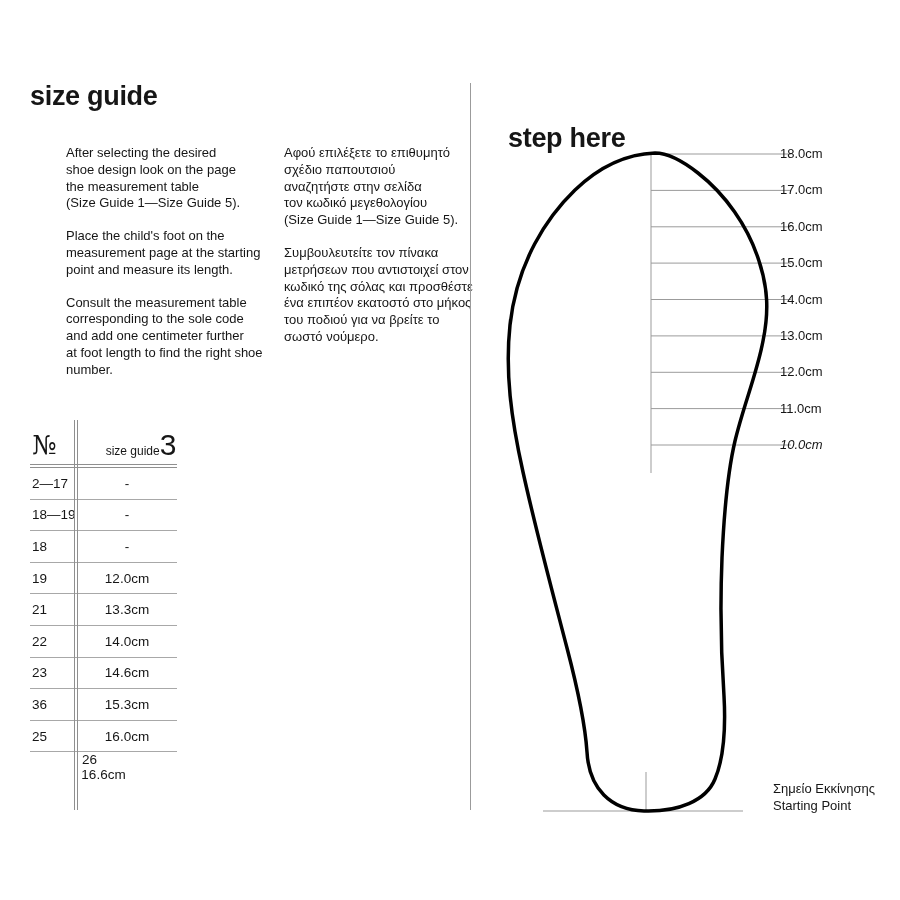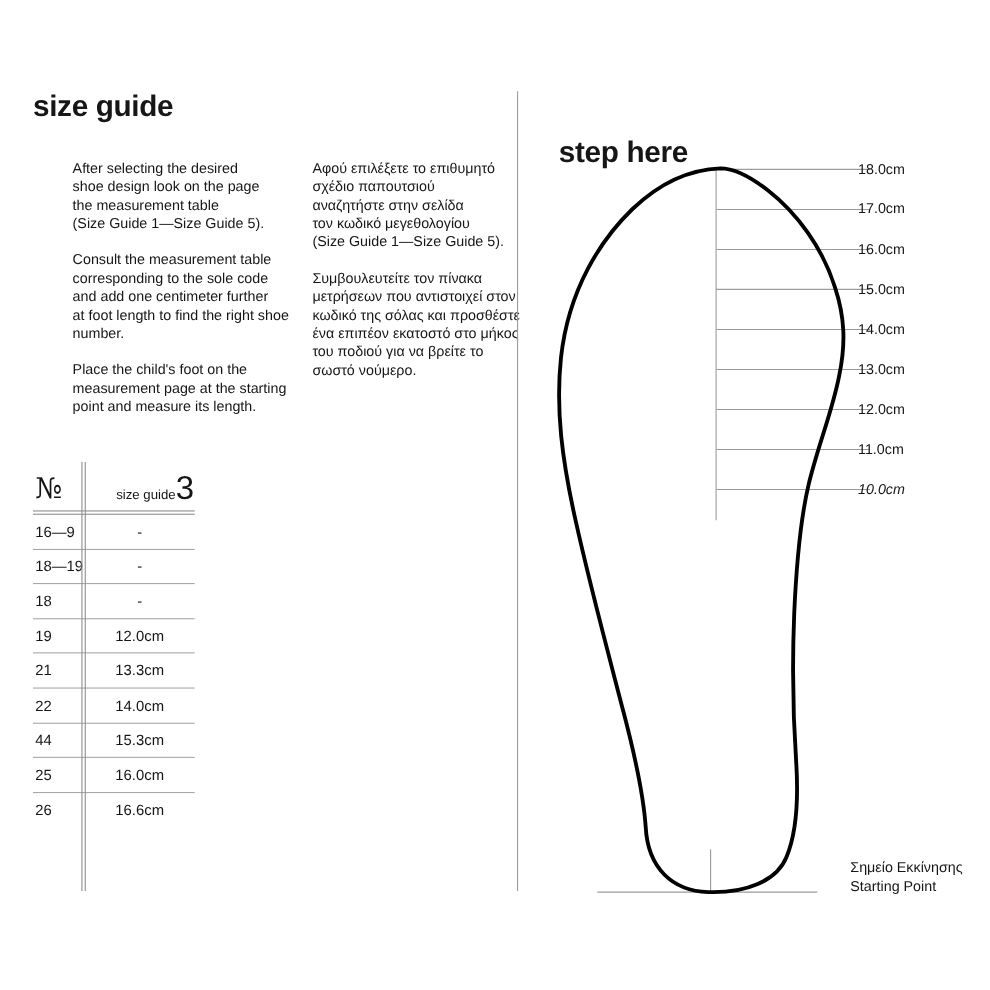--- a/index.html
+++ b/index.html
@@ -31,21 +31,21 @@
   .hdr-right{
     position:absolute;left:47px;right:0;bottom:4px;text-align:center;white-space:nowrap;margin-left:28px;
   }
   .hdr-label{font-size:12px;}
   .hdr-num{font-size:30px;line-height:30px;font-weight:400;}
   .dbl-line{height:2px;border-top:1px solid #8f8f8f;border-bottom:1px solid #8f8f8f;}
   .tbl-row{
     display:flex;align-items:center;height:30.6px;
     border-bottom:1px solid #a8a8a8;font-size:13.5px;
   }
-  .tbl-row:last-child{border-bottom:none;}
+  .tbl-row:last-child{border-bottom:none;flex-direction:column;}
   .cell-size{width:47px;padding-left:2px;box-sizing:border-box;}
   .cell-val{flex:1;text-align:center;}
 
   
   .divider{left:470px;top:83px;width:1px;height:727px;background:#9b9b9b;}
   .ruler-label{position:absolute;left:764px;font-size:13px;line-height:14px;margin-left:16px;}
   .start-label{
     left:773px;top:781px;font-size:13px;line-height:16.5px;white-space:pre-line;
   }
   svg.diagram{left:0;top:0;pointer-events:none;}
@@ -53,28 +53,28 @@
 </head>
 <body>
 
 <h1 class="section-title abs" style="left:30px;top:81px;">size guide</h1>
 
 <div class="col-text abs" style="left:30px;top:145px;width:205px;">
   <p>After selecting the desired
 shoe design look on the page
 the measurement table
 (Size Guide 1—Size Guide 5).</p>
+  <p>Place the child's foot on the
+measurement page at the starting
+point and measure its length.</p>
   <p>Consult the measurement table
 corresponding to the sole code
 and add one centimeter further
 at foot length to find the right shoe
 number.</p>
-  <p>Place the child's foot on the
-measurement page at the starting
-point and measure its length.</p>
 </div>
 
 <div class="col-text abs" style="left:248px;top:145px;width:218px;">
   <p>Αφού επιλέξετε το επιθυμητό
 σχέδιο παπουτσιού
 αναζητήστε στην σελίδα
 τον κωδικό μεγεθολογίου
 (Size Guide 1—Size Guide 5).</p>
   <p>Συμβουλευτείτε τον πίνακα
 μετρήσεων που αντιστοιχεί στον
@@ -87,21 +87,21 @@
 <div class="size-table abs">
   <div class="vline"></div>
 
   <div class="tbl-header">
     <span class="no-sym">№</span>
     <span class="hdr-right"><span class="hdr-label">size guide</span><span class="hdr-num">3</span></span>
   </div>
   <div class="dbl-line"></div>
 
   <div class="tbl-row">
-    <span class="cell-size">16—9</span>
+    <span class="cell-size">2—17</span>
     <span class="cell-val">-</span>
   </div>
   <div class="tbl-row">
     <span class="cell-size">18—19</span>
     <span class="cell-val">-</span>
   </div>
   <div class="tbl-row">
     <span class="cell-size">18</span>
     <span class="cell-val">-</span>
   </div>
@@ -111,21 +111,25 @@
   </div>
   <div class="tbl-row">
     <span class="cell-size">21</span>
     <span class="cell-val">13.3cm</span>
   </div>
   <div class="tbl-row">
     <span class="cell-size">22</span>
     <span class="cell-val">14.0cm</span>
   </div>
   <div class="tbl-row">
-    <span class="cell-size">44</span>
+    <span class="cell-size">23</span>
+    <span class="cell-val">14.6cm</span>
+  </div>
+  <div class="tbl-row">
+    <span class="cell-size">36</span>
     <span class="cell-val">15.3cm</span>
   </div>
   <div class="tbl-row">
     <span class="cell-size">25</span>
     <span class="cell-val">16.0cm</span>
   </div>
   <div class="tbl-row">
     <span class="cell-size">26</span>
     <span class="cell-val">16.6cm</span>
   </div>

